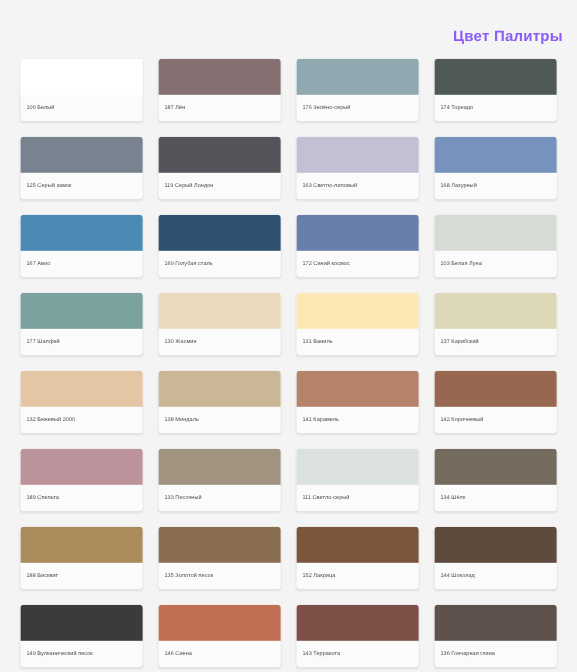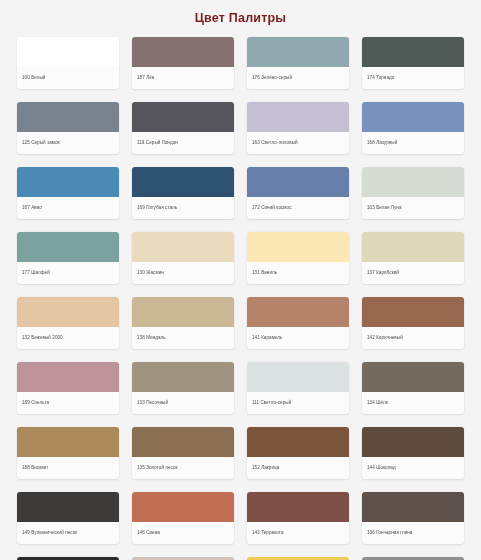--- a/index.html
+++ b/index.html
@@ -10,28 +10,28 @@
     font-family: "Liberation Sans", sans-serif;
     overflow: hidden;
   }
   .page {
     width: 481px; height: 560px;
     background: #f4f4f4;
     padding: 0;
     position: relative;
   }
   .page-title {
-    text-align: center;
+    text-align: right;
     font-size: 12.5px;
     font-weight: bold;
-    color: #7f1d1d;
+    color: #8b5cf6;
     letter-spacing: 0.2px;
     padding-top: 11px;
     padding-bottom: 0;
-    margin: 0;
+    margin: 12px;
     line-height: 14px;
   }
   .grid {
     margin-top: 12px;
     padding: 0 17px 0 17px;
     display: grid;
     grid-template-columns: repeat(4, 1fr);
     column-gap: 13px;
     row-gap: 13px;
   }

